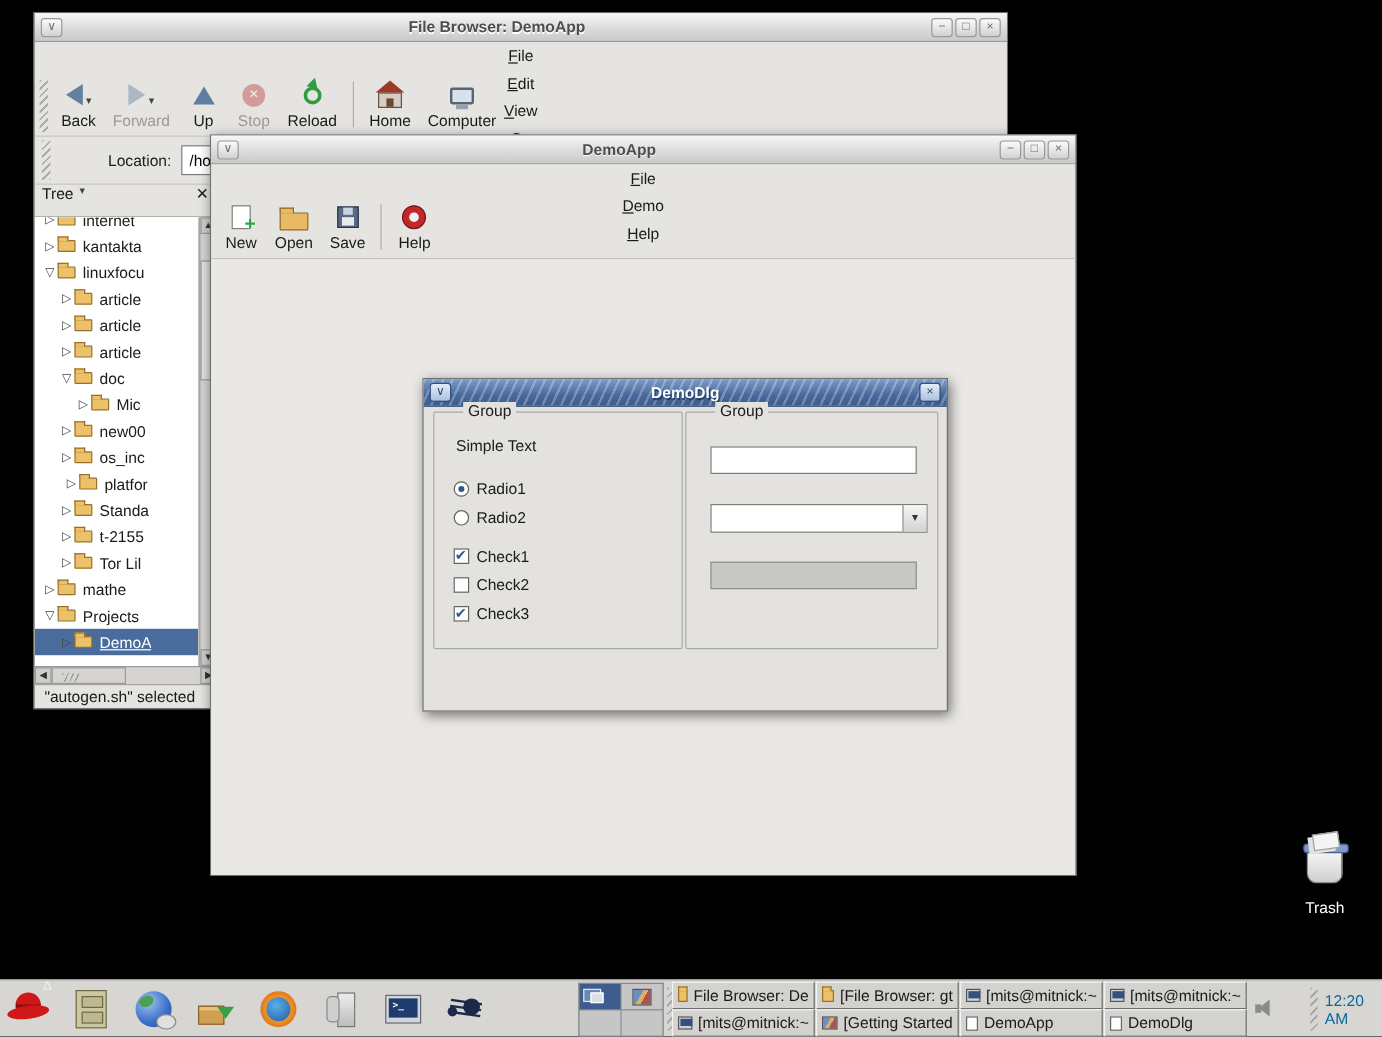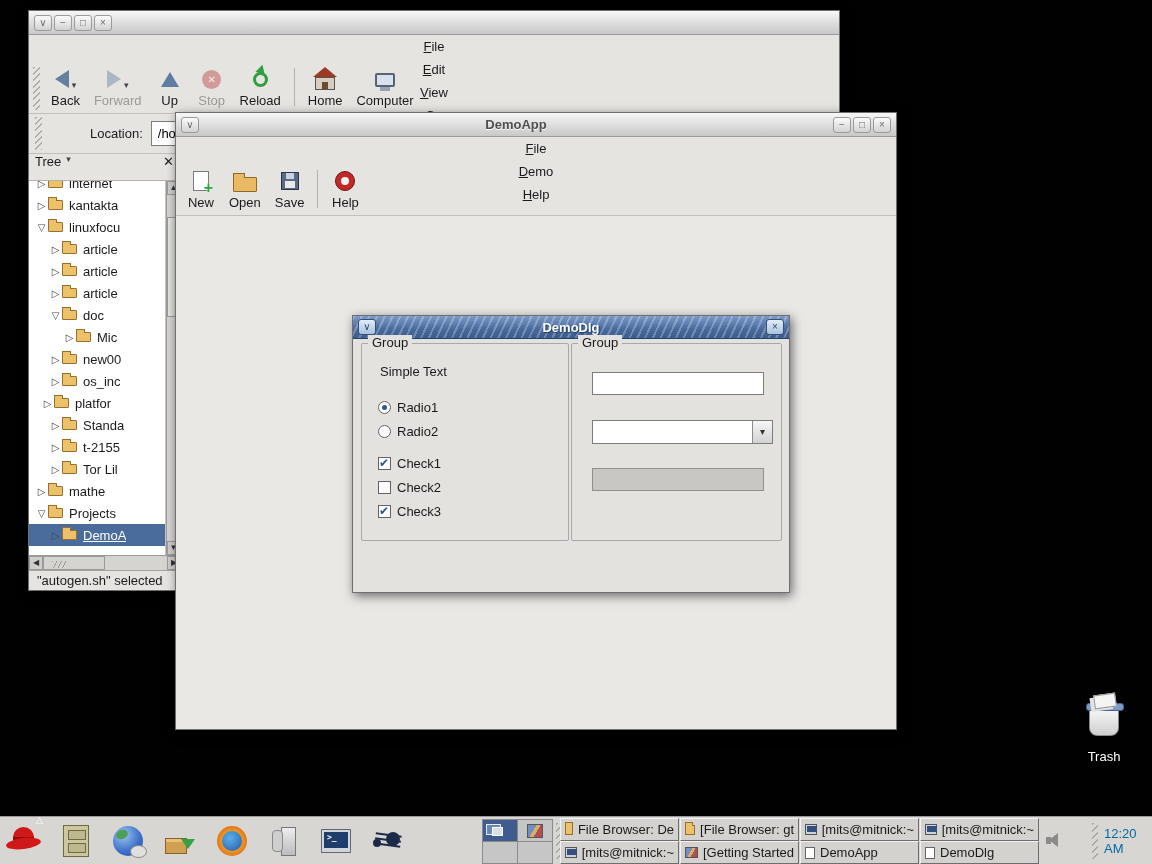--- a/index.html
+++ b/index.html
@@ -135,21 +135,21 @@
   .statusbar{height:20px;border-top:1px solid #a5a3a0;background:#e6e4e1;padding:2px 8px;white-space:nowrap;overflow:hidden;}
 
   
   #app{left:175px;top:112px;width:722px;height:618px;z-index:2;}
   #app .client{height:calc(100% - 24px - 27px - 52px);background:#eae8e5;}
 
   
   #dlg{left:352px;top:315px;width:438px;height:278px;z-index:3;background:#e4e2df;}
   #dlg .titlebar{height:23px;}
   .groupbox{position:absolute;border:1px solid #a8a8a8;border-radius:2px;}
-  .group-label{position:absolute;top:-9px;left:6px;background:#e4e2df;padding:0 4px;}
+  .group-label{position:absolute;top:-9px;left:24px;background:#e4e2df;padding:0 4px;}
   #grp-left{left:8px;top:27px;width:208px;height:198px;}
   #grp-right{left:218px;top:27px;width:211px;height:198px;}
   .simple-text{position:absolute;left:18px;top:20px;}
   .opt-row{position:absolute;left:16px;display:flex;align-items:center;height:16px;}
   .radio{width:13px;height:13px;border-radius:50%;background:#fdfdfd;border:1px solid #636363;position:relative;flex:0 0 auto;}
   .radio.checked::before{content:"";position:absolute;top:3px;left:3px;width:5px;height:5px;border-radius:50%;background:#2c5791;}
   .checkbox{width:13px;height:13px;background:#fdfdfd;border:1px solid #636363;position:relative;flex:0 0 auto;}
   .checkbox.checked::before{content:"\2714";position:absolute;top:-2px;left:0;color:#2c5791;font-size:12px;}
   .opt-row .opt-label{margin-left:6px;}
   .dlg-input{position:absolute;left:20px;top:28px;width:172px;height:23px;border:1px solid #7c7c7c;background:#fff;font:13px "Liberation Sans",sans-serif;padding:2px 4px;}
@@ -186,20 +186,21 @@
   .clock{position:absolute;left:1104px;top:0;height:48px;display:flex;align-items:center;color:#0369a1;}
 </style>
 </head>
 <body>
 
 <div class="desktop">
 
   <div class="window" id="fb">
     <div class="titlebar">
       <div class="wm-btn">∨</div>
+      <div class="title">File Browser: DemoApp</div>
       <div class="wm-btn">−</div>
       <div class="wm-btn">□</div>
       <div class="wm-btn">×</div>
     </div>
     <div class="menubar">
         <div class="menu-item accel">File</div>
         <div class="menu-item accel">Edit</div>
         <div class="menu-item accel">View</div>
         <div class="menu-item accel">Go</div>
         <div class="menu-item accel">Bookmarks</div>
@@ -313,21 +314,21 @@
                 <div class="tree-row" style="padding-left: 20px;">
                   <span class="expander collapsed"></span>
                   <span class="i folder-icon"></span>
                   <span class="tree-label">new00</span>
                 </div>
                 <div class="tree-row" style="padding-left: 20px;">
                   <span class="expander collapsed"></span>
                   <span class="i folder-icon"></span>
                   <span class="tree-label">os_inc</span>
                 </div>
-                <div class="tree-row" style="padding-left: 12px; text-align: right;">
+                <div class="tree-row" style="padding-left: 24px; text-align: right;">
                   <span class="expander collapsed"></span>
                   <span class="i folder-icon"></span>
                   <span class="tree-label">platfor</span>
                 </div>
                 <div class="tree-row" style="padding-left: 20px;">
                   <span class="expander collapsed"></span>
                   <span class="i folder-icon"></span>
                   <span class="tree-label">Standa</span>
                 </div>
                 <div class="tree-row" style="padding-left: 20px;">

